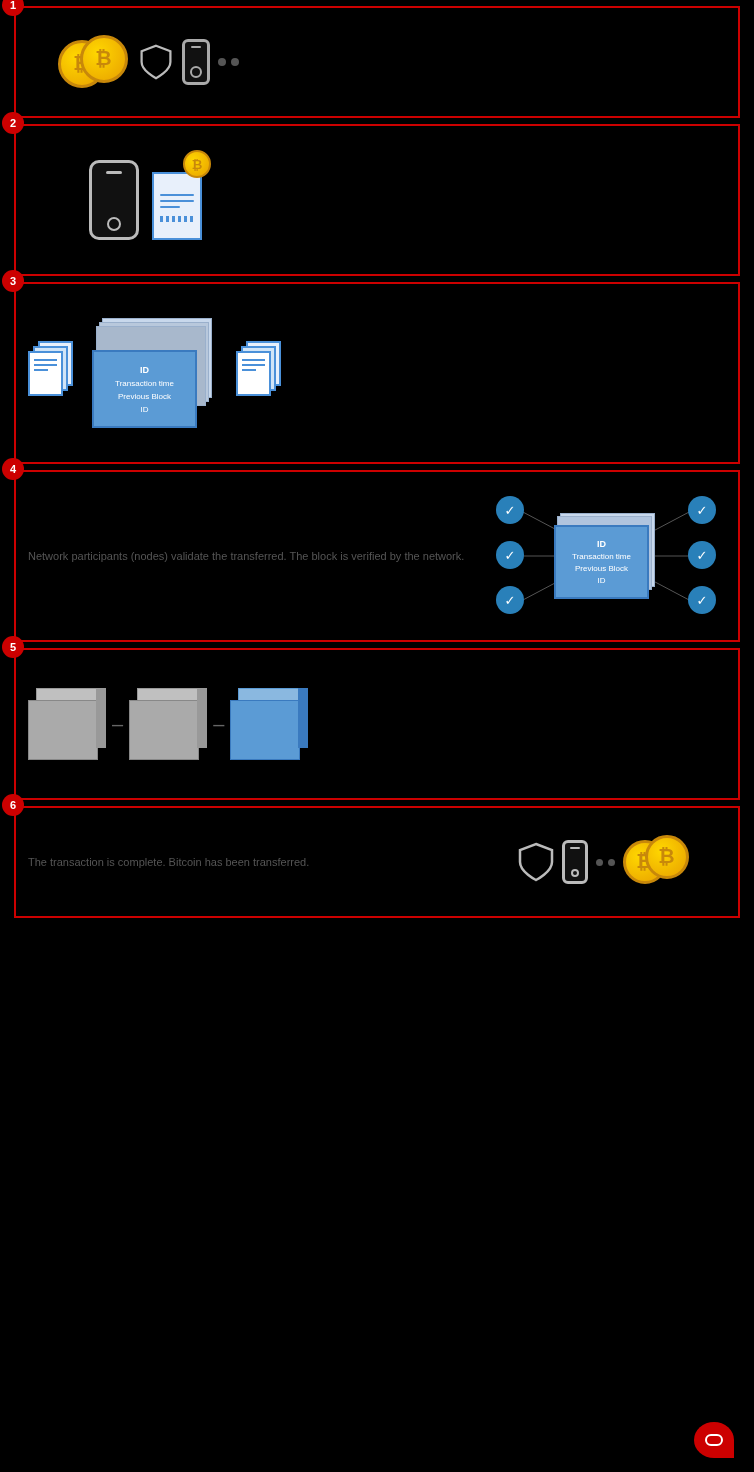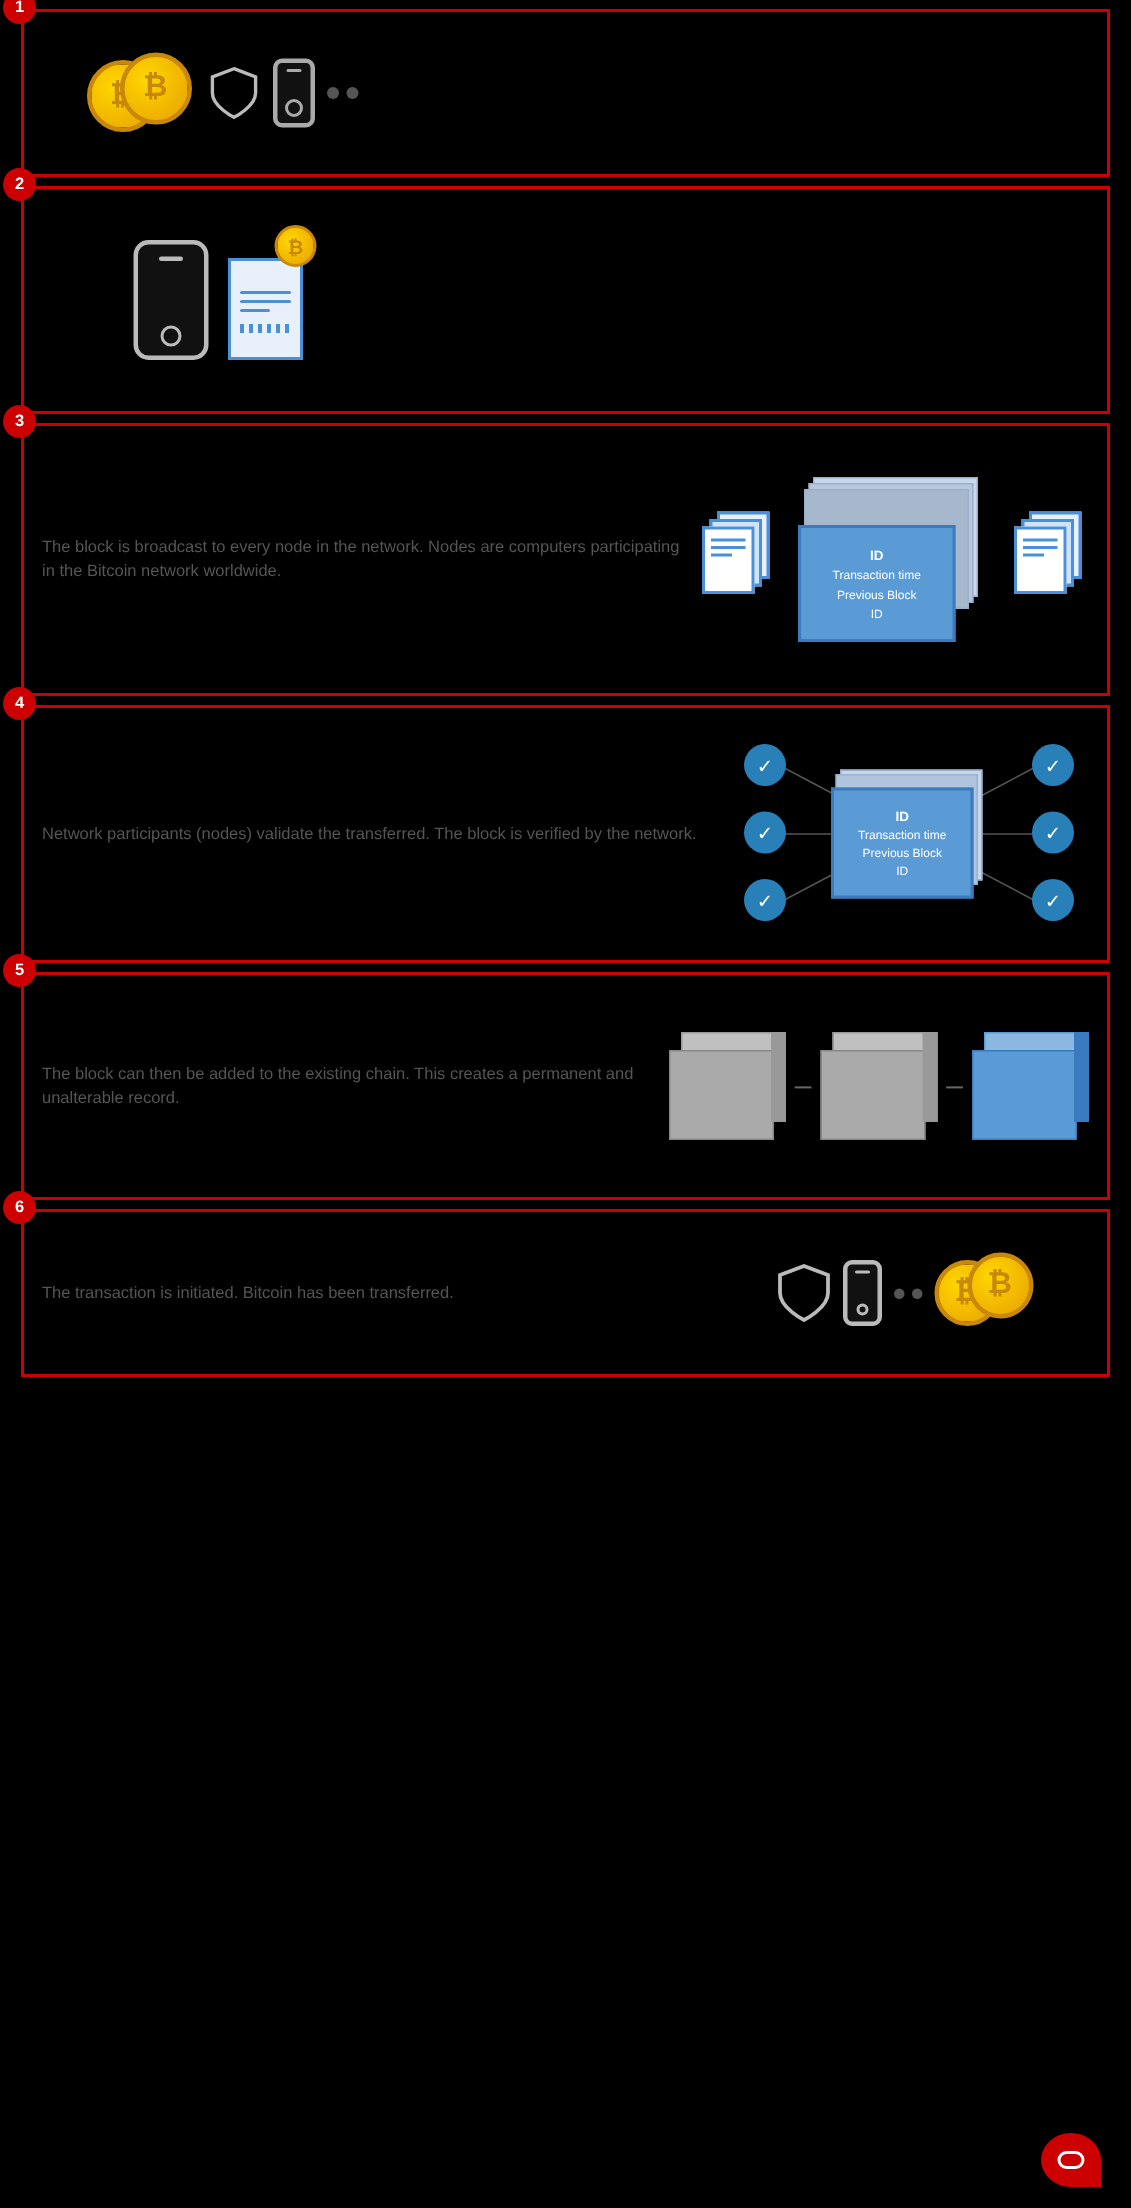--- a/index.html
+++ b/index.html
@@ -249,21 +249,20 @@
 
         <div style="position:absolute;top:-10px;right:-4px;width:28px;height:28px;border-radius:50%;background:radial-gradient(circle at 35% 35%, #ffd700, #e8a000);border:2px solid #c8880a;display:flex;align-items:center;justify-content:center;font-size:13px;font-weight:bold;color:#c8880a;">₿</div>
       </div>
     </div>
   </div>
 </div>
 
 <div class="step-box step-box-3">
   <div class="step-number">3</div>
   <div class="step-content">
-    <div class="step-text">The block is broadcast to every node in the network. Nodes are computers participating in the Bitcoin network worldwide.</div>
     <div class="step-visual" style="align-items:center;">
 
       <div style="position:relative;width:50px;height:65px;">
         <div style="position:absolute;left:10px;top:0;width:35px;height:45px;background:#e8f0fb;border:2px solid #4a90d9;"></div>
         <div style="position:absolute;left:5px;top:5px;width:35px;height:45px;background:#d0e4f7;border:2px solid #4a90d9;"></div>
         <div style="position:absolute;left:0;top:10px;width:35px;height:45px;background:#fff;border:2px solid #4a90d9;display:flex;flex-direction:column;padding:6px 4px 4px;gap:3px;">
           <div style="height:2px;background:#4a90d9;"></div>
           <div style="height:2px;background:#4a90d9;"></div>
           <div style="height:2px;background:#4a90d9;width:60%;"></div>
         </div>
@@ -331,21 +330,20 @@
         <div class="n4-node" style="right:10px;top:50px;">✓</div>
         <div class="n4-node" style="right:10px;top:95px;">✓</div>
       </div>
     </div>
   </div>
 </div>
 
 <div class="step-box step-box-5">
   <div class="step-number">5</div>
   <div class="step-content">
-    <div class="step-text">The block can then be added to the existing chain. This creates a permanent and unalterable record.</div>
     <div class="step-visual">
       <div class="chain-container">
 
         <div style="position:relative;width:78px;height:72px;">
           <div style="position:absolute;top:0;left:8px;width:70px;height:60px;background:#c0c0c0;border:1.5px solid #999;"></div>
           <div style="position:absolute;bottom:0;left:0;width:70px;height:60px;background:#aaa;border:1.5px solid #888;"></div>
           <div style="position:absolute;top:0;right:0;width:10px;height:60px;background:#999;bottom:0;"></div>
         </div>
         <div style="color:#666;font-size:20px;">–</div>
 
@@ -362,21 +360,21 @@
           <div style="position:absolute;top:0;right:0;width:10px;height:60px;background:#3a7abf;bottom:0;"></div>
         </div>
       </div>
     </div>
   </div>
 </div>
 
 <div class="step-box step-box-6">
   <div class="step-number">6</div>
   <div class="step-content">
-    <div class="step-text">The transaction is initiated. Bitcoin has been transferred.</div>
+    <div class="step-text">The transaction is complete. Bitcoin has been transferred.</div>
     <div class="step-visual">
 
       <div style="width:36px;height:40px;">
         <svg viewBox="0 0 36 40" fill="none">
           <path d="M18 2 L34 8 L34 20 C34 30 18 38 18 38 C18 38 2 30 2 20 L2 8 Z" fill="none" stroke="#bbb" stroke-width="2.5"></path>
         </svg>
       </div>
 
       <div style="width:26px;height:44px;border:3px solid #bbb;border-radius:6px;background:#111;position:relative;">
         <div style="width:10px;height:2px;background:#bbb;border-radius:2px;position:absolute;top:4px;left:50%;transform:translateX(-50%);"></div>

